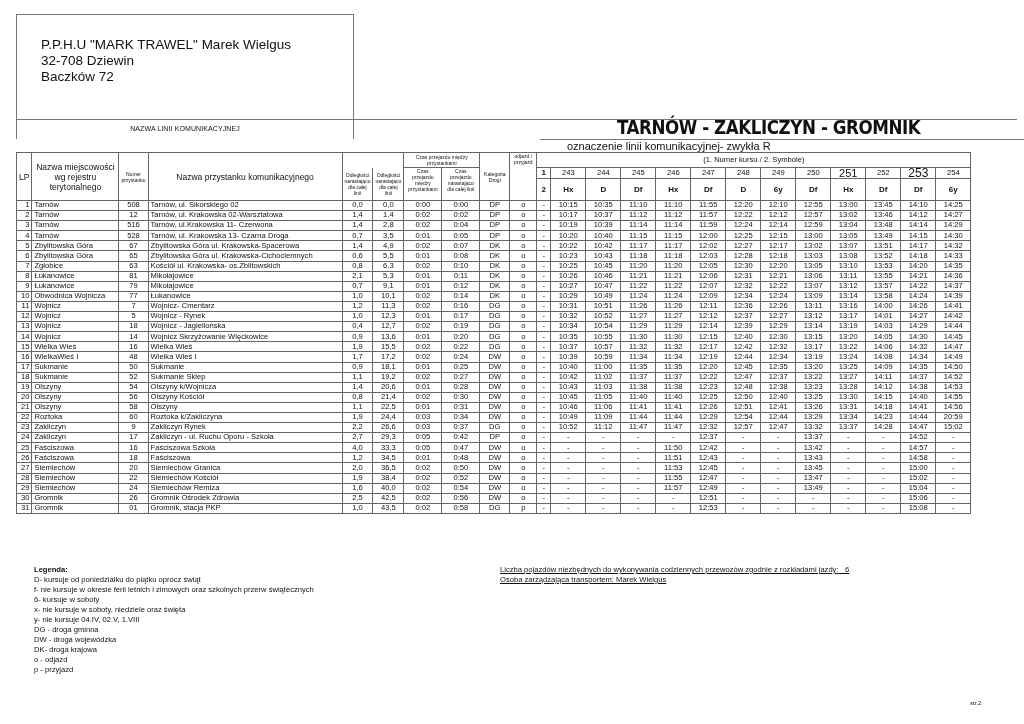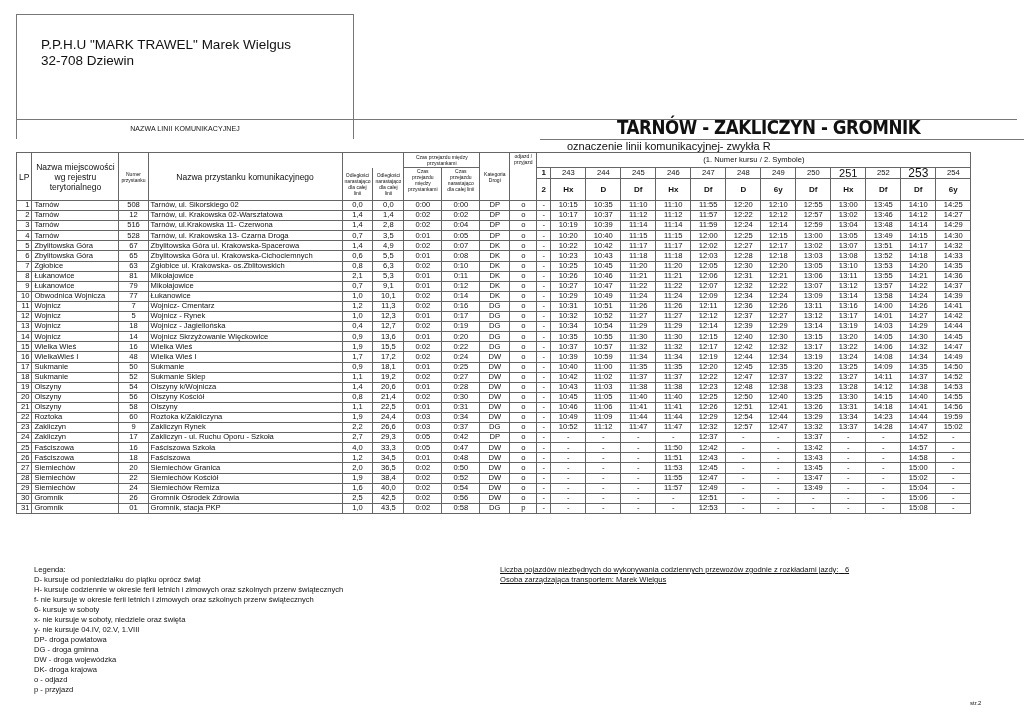--- a/index.html
+++ b/index.html
@@ -11,30 +11,31 @@
   .linename-label { position:absolute; left:16px; top:119px; width:336px; height:20px; border-left:1px solid #777; border-right:1px solid #777; font-size:7px; text-align:center; line-height:20px; letter-spacing:0.1px; }
   .route-title { position:absolute; left:353px; top:116px; width:664px; text-align:center; font-family:"DejaVu Sans", sans-serif; font-weight:bold; font-size:19px; letter-spacing:-0.5px; transform:scaleX(0.88); transform-origin:center; padding-left:190px; box-sizing:border-box; }
   .route-sub { position:absolute; left:540px; top:139px; width:477px; border-top:1px solid #777; font-size:11px; padding-left:27px; line-height:13px; }
   table.tt { position:absolute; left:16px; top:152px; border-collapse:collapse; font-size:7.6px; table-layout:fixed; }
   table.tt td, table.tt th { border:1px solid #666; padding:0 2px; height:9.1px; line-height:8.5px; white-space:nowrap; overflow:hidden; font-weight:normal; }
   table.tt th { font-size:5px; line-height:6px; white-space:normal; text-align:center; vertical-align:middle; }
   table.tt th.big { font-size:8.5px; line-height:10px; }
   table.tt th.bold { font-weight:bold; font-size:8px; }
   .c { text-align:center; } .r { text-align:right; } .l { text-align:left; }
   .legend { position:absolute; left:34px; top:565px; font-size:7.6px; line-height:10px; }
-  .legend .title { font-weight:normal; }
+  .legend .title { font-weight:bold; }
   .notes { position:absolute; left:500px; top:565px; font-size:7.6px; line-height:10px;text-decoration:underline; }
   .page-no { position:absolute; left:970px; top:700px; font-size:6px; }
 </style>
 </head>
 <body>
 
 <div class="company-box">
   <div class="line">P.P.H.U "MARK TRAWEL" Marek Wielgus</div>
   <div class="line">32-708 Dziewin</div>
+  <div class="line">Baczków 72</div>
 </div>
 <div class="top-rule"></div>
 <div class="linename-label">NAZWA LINII KOMUNIKACYJNEJ</div>
 <div class="route-title">TARNÓW - ZAKLICZYN - GROMNIK</div>
 <div class="route-sub">oznaczenie linii komunikacyjnej- zwykła R</div>
 
 <table class="tt">
   <colgroup>
     <col style="width:14px">
       <col style="width:87px">
@@ -255,21 +256,21 @@
         <td class="c">13:03</td>
         <td class="c">13:08</td>
         <td class="c">13:52</td>
         <td class="c">14:18</td>
         <td class="c">14:33</td>
       </tr>
       <tr>
         <td class="r">7</td>
         <td class="l">Zgłobice</td>
         <td class="c">63</td>
-        <td class="l">Zgłobice ul. Krakowska- os.Zblitowskich</td>
+        <td class="l">Kościół ul. Krakowska- os.Zblitowskich</td>
         <td class="c">0,8</td>
         <td class="c">6,3</td>
         <td class="c">0:02</td>
         <td class="c">0:10</td>
         <td class="c">DK</td>
         <td class="c">o</td>
         <td class="c">-</td>
         <td class="c">10:25</td>
         <td class="c">10:45</td>
         <td class="c">11:20</td>
@@ -649,21 +650,21 @@
         <td class="c">11:09</td>
         <td class="c">11:44</td>
         <td class="c">11:44</td>
         <td class="c">12:29</td>
         <td class="c">12:54</td>
         <td class="c">12:44</td>
         <td class="c">13:29</td>
         <td class="c">13:34</td>
         <td class="c">14:23</td>
         <td class="c">14:44</td>
-        <td class="c">19:59</td>
+        <td class="c">20:59</td>
       </tr>
       <tr>
         <td class="r">23</td>
         <td class="l">Zakliczyn</td>
         <td class="c">9</td>
         <td class="l">Zakliczyn Rynek</td>
         <td class="c">2,2</td>
         <td class="c">26,6</td>
         <td class="c">0:03</td>
         <td class="c">0:37</td>
@@ -883,26 +884,24 @@
         <td class="c">15:08</td>
         <td class="c">-</td>
       </tr>
     </tbody>
 </table>
 
 <div class="legend">
   <div class="title">Legenda:</div>
   <div id="legend-items">
       <div>D- kursuje od poniedziałku do piątku oprócz świąt</div>
-      <div>H- kursuje codziennie w okresie ferii letnich i zimowych oraz szkolnych przerw świątecznych</div>
       <div>f- nie kursuje w okresie ferii letnich i zimowych oraz szkolnych przerw świątecznych</div>
       <div>6- kursuje w soboty</div>
       <div>x- nie kursuje w soboty, niedziele oraz święta</div>
       <div>y- nie kursuje 04.IV, 02.V, 1.VIII</div>
-      <div>DP- droga powiatowa</div>
       <div>DG - droga gminna</div>
       <div>DW - droga wojewódzka</div>
       <div>DK- droga krajowa</div>
       <div>o - odjazd</div>
       <div>p - przyjazd</div>
     </div>
 </div>
 
 <div class="notes">
   <div><span>Liczba pojazdów niezbędnych do wykonywania codziennych przewozów zgodnie z rozkładami jazdy:</span>&nbsp;&nbsp;&nbsp;<span>6</span></div>

